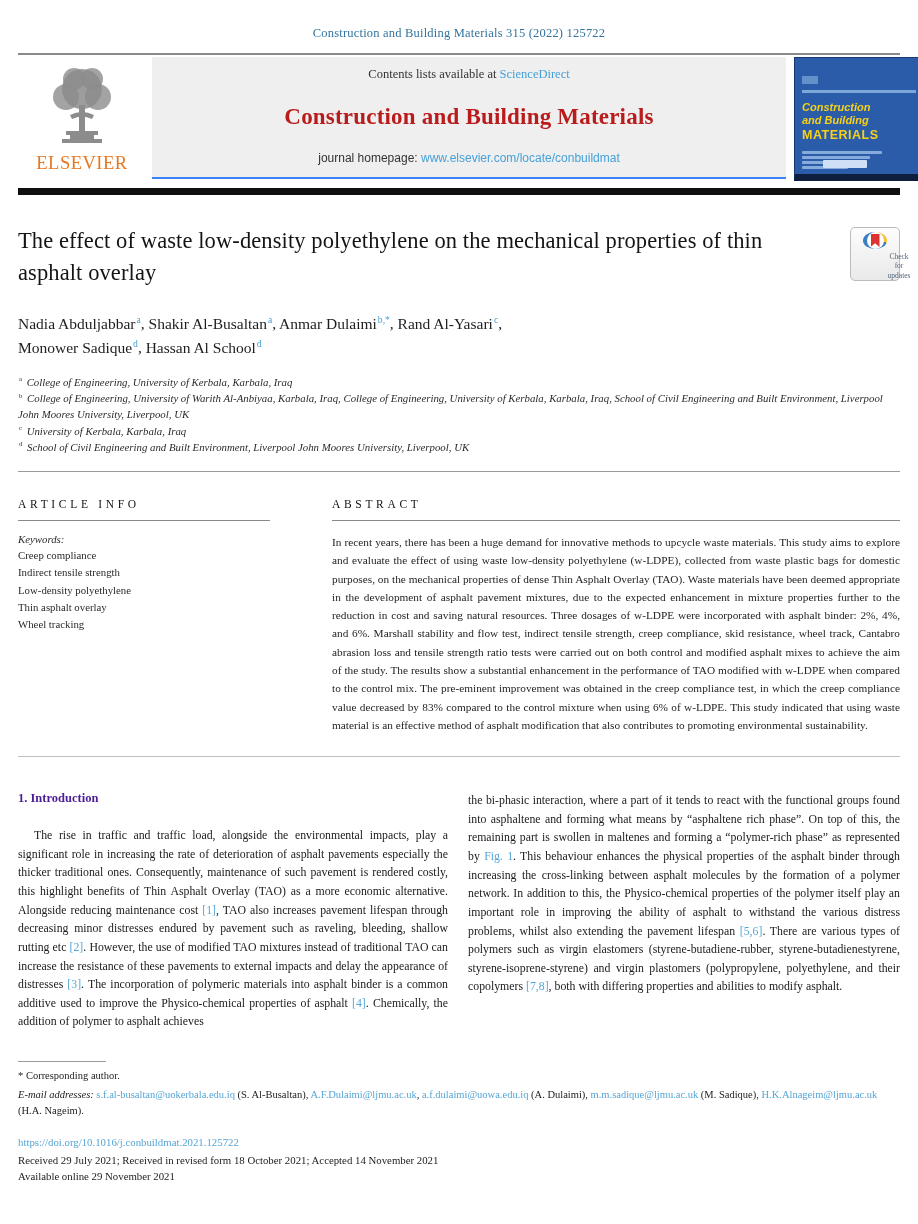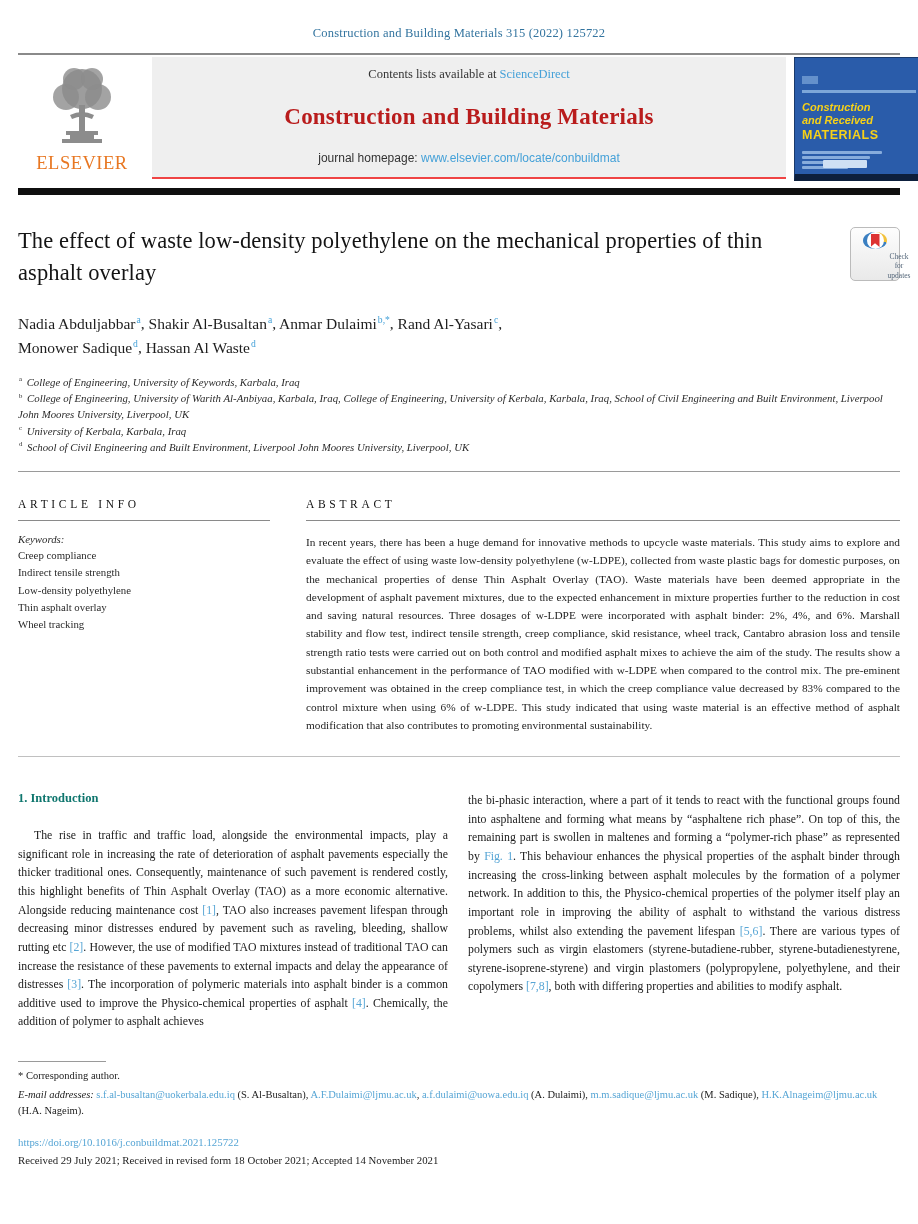--- a/index.html
+++ b/index.html
@@ -17,21 +17,21 @@
   .header-wrap { margin-top: 12px; border-top: 2px solid #8a8a8a; padding-top: 2px; position: relative; display: flex; }
   .logo-col { width: 128px; flex: 0 0 128px; display: flex; flex-direction: column; align-items: center; padding-top: 6px; }
   .tree-svg { width: 84px; height: 88px; }
   .elsevier-word {
     font-family: "Liberation Serif", serif; color: #e87722;
     font-size: 18.5px; letter-spacing: 0.5px; margin-top: 2px;
   }
   .banner {
     flex: 1 1 auto; background: #efefef; height: 122px; margin-left: 6px;
     display: flex; flex-direction: column; align-items: center; justify-content: space-between;
-    padding: 10px 10px 12px 10px; border-bottom: 2px solid #ef4444;
+    padding: 10px 10px 12px 10px; border-bottom: 2px solid #3b82f6;
   }
   .contents-line { font-size: 12.5px; color: #333; }
   .contents-line .link { color: #45a1d8; }
   .journal-title { font-size: 23px; color: #b91c1c; font-weight: 600; letter-spacing: 0.2px; }
   .homepage-line { font-family: "Liberation Sans", sans-serif; font-size: 12px; color: #333; }
   .homepage-line .link { color: #45a1d8; }
   .cover-col { flex: 0 0 106px; width: 106px; margin-left: 8px; }
   .cover {
     width: 130px; height: 124px; background: #2a5caa; border: 1px solid #1a3a6b;
     border-bottom: 7px solid #0d1f3c; position: relative; padding: 18px 7px; overflow: hidden;
@@ -71,31 +71,31 @@
   
   .authors { margin-top: 24px; font-size: 15.5px; color: #1d1d1d; line-height: 1.55; }
   .sup { vertical-align: super; font-size: 0.62em; color: #45a1d8; margin-left: 1px; }
   .affiliations { margin-top: 14px; font-size: 10.8px; font-style: italic; color: #2a2a2a; line-height: 1.5; }
   .affil-line .sup { font-style: normal; color: #2a2a2a; margin-right: 2px; }
   .rule { border: none; border-top: 1px solid #9a9a9a; margin-top: 16px; }
   .rule-light { border: none; border-top: 1px solid #c0c0c0; }
   
   .info-abstract { display: flex; margin-top: 26px; }
   .info-col { flex: 0 0 252px; width: 252px; }
-  .abs-col { flex: 1 1 auto; margin-left: 36px; }
+  .abs-col { flex: 1 1 auto; margin-left: 62px; }
   .sec-heading { font-size: 11.5px; letter-spacing: 0.32em; color: #111; font-weight: normal; }
   .heading-rule { border: none; border-top: 1px solid #8a8a8a; margin: 10px 0 12px 0; }
   .kw-label { font-size: 10.8px; font-style: italic; color: #2a2a2a; margin-bottom: 2px; }
   .kw-item { font-size: 10.8px; color: #2a2a2a; line-height: 1.6; }
   .abstract-text { font-size: 11.3px; color: #242424; line-height: 1.62; text-align: justify; }
   
   .body-cols { display: flex; margin-top: 34px; }
   .col-left { flex: 0 0 430px; width: 430px; }
   .col-right { flex: 0 0 432px; width: 432px; margin-left: 20px; }
-  .intro-heading { font-size: 12.5px; font-weight: bold; color: #0f766e; margin-bottom: 20px; }
+  .intro-heading { font-size: 12.5px; font-weight: bold; color: #4c1d95; margin-bottom: 20px; }
   .body-para { font-size: 11.8px; color: #202020; line-height: 1.58; text-align: justify; }
   .indent { text-indent: 16px; }
   .link { color: #56a5d5; text-decoration: none; cursor: pointer; }
   .italic { font-style: italic; }
   
   .footnote { margin-top: 30px; }
   .footnote-rule { width: 88px; border: none; border-top: 1px solid #9a9a9a; margin-bottom: 8px; margin-left: 0; }
   .footnote-line1 { font-size: 10.5px; color: #222; }
   .footnote-line2 { font-size: 10.5px; color: #222; line-height: 1.55; margin-top: 6px; }
   .bottom-block { margin-top: 14px; font-size: 10.8px; line-height: 1.5; color: #222; }
@@ -133,21 +133,21 @@
       <div class="journal-title">Construction and Building Materials</div>
       <div class="homepage-line">
         <span>journal homepage: </span><span class="link">www.elsevier.com/locate/conbuildmat</span>
       </div>
     </div>
     <div class="cover-col">
       <div class="cover">
         <div class="cover-tiny-id"></div>
         <div class="cover-rule"></div>
         <div class="cover-title1">Construction</div>
-        <div class="cover-title1">and Received</div>
+        <div class="cover-title1">and Building</div>
         <div class="cover-title2">MATERIALS</div>
         <div class="cover-lines">
           <div class="w70"></div>
             <div class="w60"></div>
             <div class="w50"></div>
             <div class="w40"></div>
         </div>
         <div class="cover-footbar"></div>
       </div>
     </div>
@@ -160,24 +160,24 @@
     <div class="badge">
       <div class="badge-circle">
         <div class="badge-bookmark"></div>
       </div>
       <div class="badge-text">
         <span>Check for</span><br><span>updates</span>
       </div>
     </div>
   </div>
 
-  <div class="authors"><span>Nadia Abduljabbar</span><span class="sup">a</span><span>, Shakir Al-Busaltan</span><span class="sup">a</span><span>, Anmar Dulaimi</span><span class="sup">b,*</span><span>, Rand Al-Yasari</span><span class="sup">c</span><span>,</span><br><span>Monower Sadique</span><span class="sup">d</span><span>, Hassan Al Waste</span><span class="sup">d</span></div>
+  <div class="authors"><span>Nadia Abduljabbar</span><span class="sup">a</span><span>, Shakir Al-Busaltan</span><span class="sup">a</span><span>, Anmar Dulaimi</span><span class="sup">b,*</span><span>, Rand Al-Yasari</span><span class="sup">c</span><span>,</span><br><span>Monower Sadique</span><span class="sup">d</span><span>, Hassan Al School</span><span class="sup">d</span></div>
 
   <div class="affiliations">
-    <div class="affil-line"><span class="sup">a</span> <span>College of Engineering, University of Keywords, Karbala, Iraq</span></div>
+    <div class="affil-line"><span class="sup">a</span> <span>College of Engineering, University of Kerbala, Karbala, Iraq</span></div>
     <div class="affil-line"><span class="sup">b</span> <span>College of Engineering, University of Warith Al-Anbiyaa, Karbala, Iraq, College of Engineering, University of Kerbala, Karbala, Iraq, School of Civil Engineering and Built Environment, Liverpool John Moores University, Liverpool, UK</span></div>
     <div class="affil-line"><span class="sup">c</span> <span>University of Kerbala, Karbala, Iraq</span></div>
     <div class="affil-line"><span class="sup">d</span> <span>School of Civil Engineering and Built Environment, Liverpool John Moores University, Liverpool, UK</span></div>
   </div>
 
   <hr class="rule">
 
   <div class="info-abstract">
     <div class="info-col">
       <div class="sec-heading">ARTICLE INFO</div>
@@ -210,15 +210,16 @@
 
   <div class="footnote">
     <hr class="footnote-rule">
     <div class="footnote-line1">* Corresponding author.</div>
     <div class="footnote-line2"><span class="italic">E-mail addresses: </span><span class="link">s.f.al-busaltan@uokerbala.edu.iq</span><span> (S. Al-Busaltan), </span><span class="link">A.F.Dulaimi@ljmu.ac.uk</span><span>, </span><span class="link">a.f.dulaimi@uowa.edu.iq</span><span> (A. Dulaimi), </span><span class="link">m.m.sadique@ljmu.ac.uk</span><span> (M. Sadique), </span><span class="link">H.K.Alnageim@ljmu.ac.uk</span><span> (H.A. Nageim).</span></div>
   </div>
 
   <div class="bottom-block">
     <span class="link doi">https://doi.org/10.1016/j.conbuildmat.2021.125722</span>
     <div>Received 29 July 2021; Received in revised form 18 October 2021; Accepted 14 November 2021</div>
+    <div>Available online 29 November 2021</div>
   </div>
 
 </div>
 
 </body></html>

